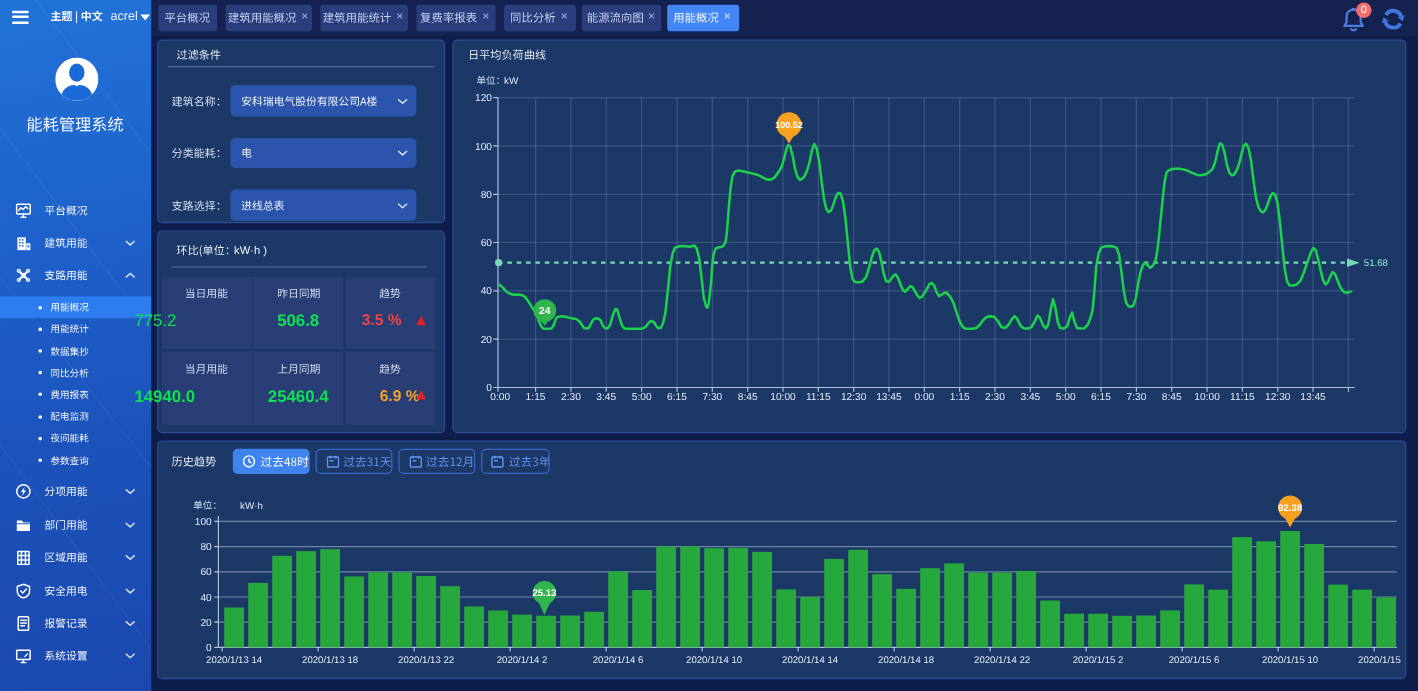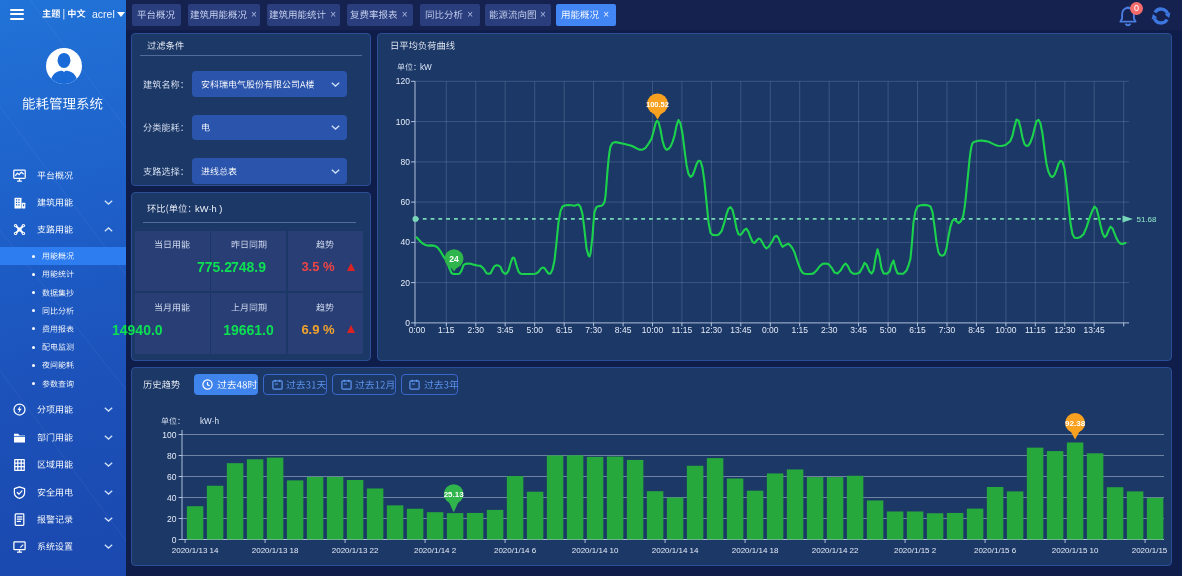--- a/index.html
+++ b/index.html
@@ -293,26 +293,26 @@
   </svg>
 <svg style="position:absolute;left:230.5px;top:302.6px;overflow:visible" width="36.0" height="9.0" viewBox="0 -86 400.0 100">
     <use href="#cj34" fill="#d7e0f4"></use>
   </svg>
 <svg style="position:absolute;left:316.0px;top:240.1px;overflow:visible" width="18.0" height="9.0" viewBox="0 -86 200.0 100">
     <use href="#cj35" fill="#d7e0f4"></use>
   </svg>
 <svg style="position:absolute;left:316.0px;top:302.6px;overflow:visible" width="18.0" height="9.0" viewBox="0 -86 200.0 100">
     <use href="#cj35" fill="#d7e0f4"></use>
   </svg>
-<div class="abs" style="left:172.0px;top:258.9px;width:120px;margin-left:-60px;text-align:right;font-size:14.0px;font-weight:bold;color:#0ce052">775.2</div>
-<div class="abs" style="left:248.5px;top:258.9px;width:120px;margin-left:-60px;text-align:center;font-size:14.0px;font-weight:bold;color:#0ce052">748.9</div>
+<div class="abs" style="left:172.0px;top:258.9px;width:120px;margin-left:-60px;text-align:left;font-size:14.0px;font-weight:normal;color:#0ce052">775.2</div>
+<div class="abs" style="left:248.5px;top:258.9px;width:120px;margin-left:-60px;text-align:center;font-size:14.0px;font-weight:bold;color:#0ce052">506.8</div>
 <div class="abs" style="left:318.0px;top:259.4px;width:120px;margin-left:-60px;text-align:center;font-size:13.0px;font-weight:bold;color:#ef4444">3.5 %</div>
 <div class="abs" style="left:172.0px;top:321.8px;width:120px;margin-left:-60px;text-align:left;font-size:14.0px;font-weight:bold;color:#0ce052">14940.0</div>
-<div class="abs" style="left:248.5px;top:321.8px;width:120px;margin-left:-60px;text-align:center;font-size:14.0px;font-weight:bold;color:#0ce052">19661.0</div>
-<div class="abs" style="left:318.0px;top:322.3px;width:120px;margin-left:-60px;text-align:center;font-size:13.0px;font-weight:bold;color:#f2a32b">6.9 %</div>
+<div class="abs" style="left:248.5px;top:321.8px;width:120px;margin-left:-60px;text-align:center;font-size:14.0px;font-weight:bold;color:#0ce052">25460.4</div>
+<div class="abs" style="left:333px;top:322.3px;width:120px;margin-left:-60px;text-align:center;font-size:13.0px;font-weight:bold;color:#f2a32b">6.9 %</div>
 <div class="abs" style="left:347px;top:262.5px;width:0;height:0;border-left:4.8px solid transparent;border-right:4.8px solid transparent;border-bottom:8.5px solid #dd2222"></div>
 <div class="abs" style="left:347px;top:325.4px;width:0;height:0;border-left:4.8px solid transparent;border-right:4.8px solid transparent;border-bottom:8.5px solid #dd2222"></div>
 <svg style="position:absolute;left:390.0px;top:40.6px;overflow:visible" width="65.1" height="9.3" viewBox="0 -86 700.0 100">
     <use href="#cj36" fill="#f0f4fc"></use>
   </svg>
 <svg style="position:absolute;left:397.0px;top:63.1px;overflow:visible" width="24.0" height="8.0" viewBox="0 -86 300.0 100">
     <use href="#cj37" fill="#dce6f8"></use>
   </svg>
 <div class="abs" style="left:420.0px;top:62.8px;font-size:8.2px;color:#dce6f8">kW</div>
 <svg class="abs" style="left:376.5px;top:33.0px" width="795" height="328" viewBox="0 0 795 328">

